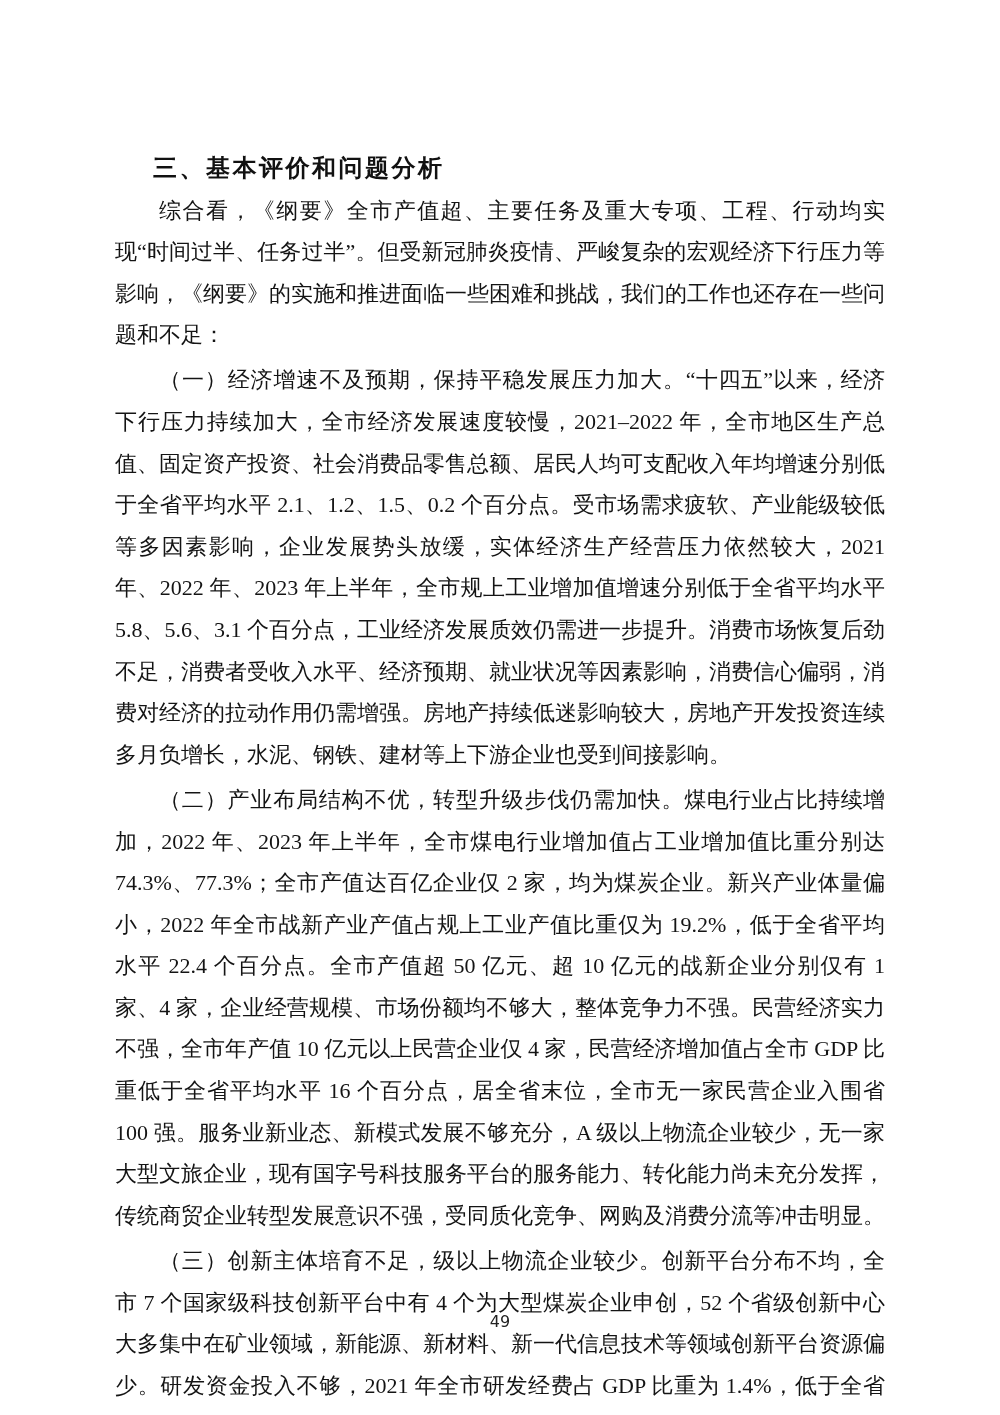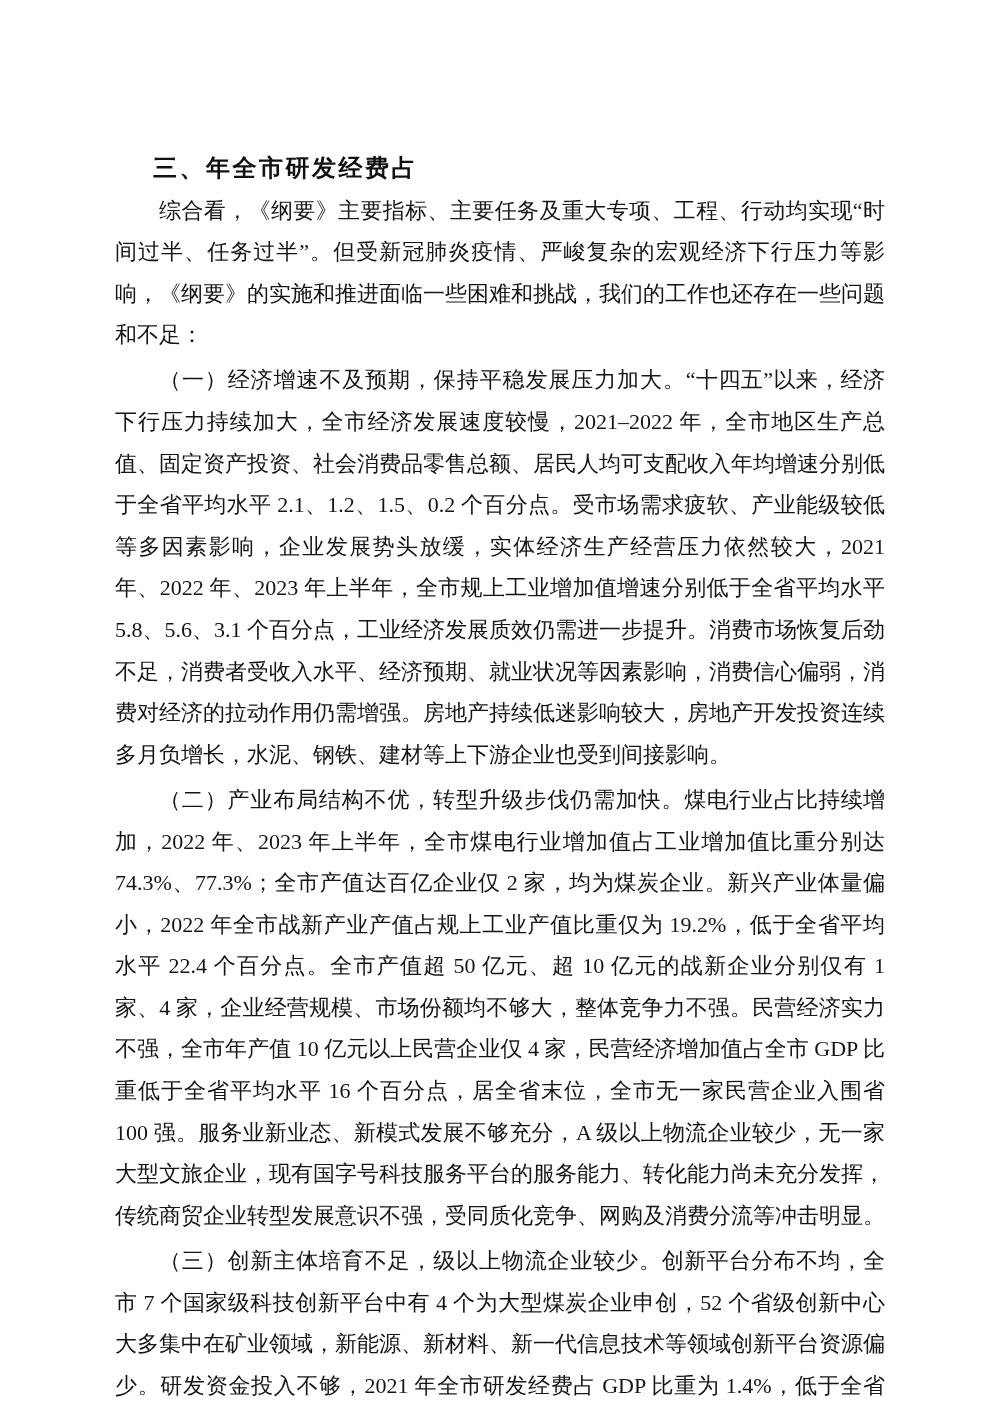--- a/index.html
+++ b/index.html
@@ -62,25 +62,26 @@
     font-size: 16px;
     color: #222222;
   }
 </style>
 </head>
 <body>
 
 <div class="page">
   <div class="content">
 
-    <h2 class="heading">三、年全市研发经费占</h2>
+    <h2 class="heading">三、基本评价和问题分析</h2>
 
-    <p class="para"><span class="lead"></span><span>综合看，《纲要》主要指标、主要任务及重大专项、工程、行动均实现“时间过半、任务过半”。但受新冠肺炎疫情、严峻复杂的宏观经济下行压力等影响，《纲要》的实施和推进面临一些困难和挑战，我们的工作也还存在一些问题和不足：</span></p>
+    <p class="para"><span class="lead"></span><span>综合看，《纲要》全市产值超、主要任务及重大专项、工程、行动均实现“时间过半、任务过半”。但受新冠肺炎疫情、严峻复杂的宏观经济下行压力等影响，《纲要》的实施和推进面临一些困难和挑战，我们的工作也还存在一些问题和不足：</span></p>
 
     <p class="para"><span class="lead">（一）经济增速不及预期，保持平稳发展压力加大。</span><span>“十四五”以来，经济下行压力持续加大，全市经济发展速度较慢，2021–2022 年，全市地区生产总值、固定资产投资、社会消费品零售总额、居民人均可支配收入年均增速分别低于全省平均水平 2.1、1.2、1.5、0.2 个百分点。受市场需求疲软、产业能级较低等多因素影响，企业发展势头放缓，实体经济生产经营压力依然较大，2021 年、2022 年、2023 年上半年，全市规上工业增加值增速分别低于全省平均水平 5.8、5.6、3.1 个百分点，工业经济发展质效仍需进一步提升。消费市场恢复后劲不足，消费者受收入水平、经济预期、就业状况等因素影响，消费信心偏弱，消费对经济的拉动作用仍需增强。房地产持续低迷影响较大，房地产开发投资连续多月负增长，水泥、钢铁、建材等上下游企业也受到间接影响。</span></p>
 
     <p class="para"><span class="lead">（二）产业布局结构不优，转型升级步伐仍需加快。</span><span>煤电行业占比持续增加，2022 年、2023 年上半年，全市煤电行业增加值占工业增加值比重分别达 74.3%、77.3%；全市产值达百亿企业仅 2 家，均为煤炭企业。新兴产业体量偏小，2022 年全市战新产业产值占规上工业产值比重仅为 19.2%，低于全省平均水平 22.4 个百分点。全市产值超 50 亿元、超 10 亿元的战新企业分别仅有 1 家、4 家，企业经营规模、市场份额均不够大，整体竞争力不强。民营经济实力不强，全市年产值 10 亿元以上民营企业仅 4 家，民营经济增加值占全市 GDP 比重低于全省平均水平 16 个百分点，居全省末位，全市无一家民营企业入围省 100 强。服务业新业态、新模式发展不够充分，A 级以上物流企业较少，无一家大型文旅企业，现有国字号科技服务平台的服务能力、转化能力尚未充分发挥，传统商贸企业转型发展意识不强，受同质化竞争、网购及消费分流等冲击明显。</span></p>
 
     <p class="para"><span class="lead">（三）创新主体培育不足，级以上物流企业较少。</span><span>创新平台分布不均，全市 7 个国家级科技创新平台中有 4 个为大型煤炭企业申创，52 个省级创新中心大多集中在矿业领域，新能源、新材料、新一代信息技术等领域创新平台资源偏少。研发资金投入不够，2021 年全市研发经费占 GDP 比重为 1.4%，低于全省平均水平 0.94 个百分点；科研经费</span></p>
 
   </div>
 
+  <div class="page-number">49</div>
 </div>
 
 </body></html>

